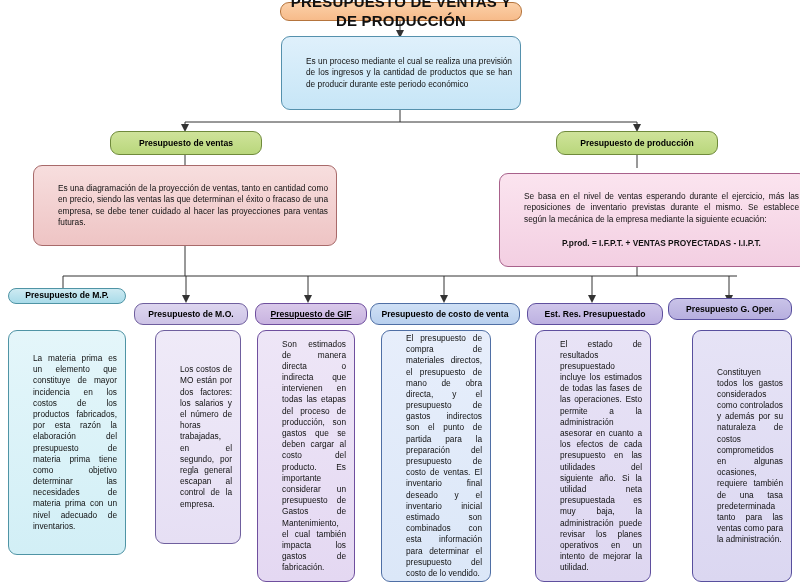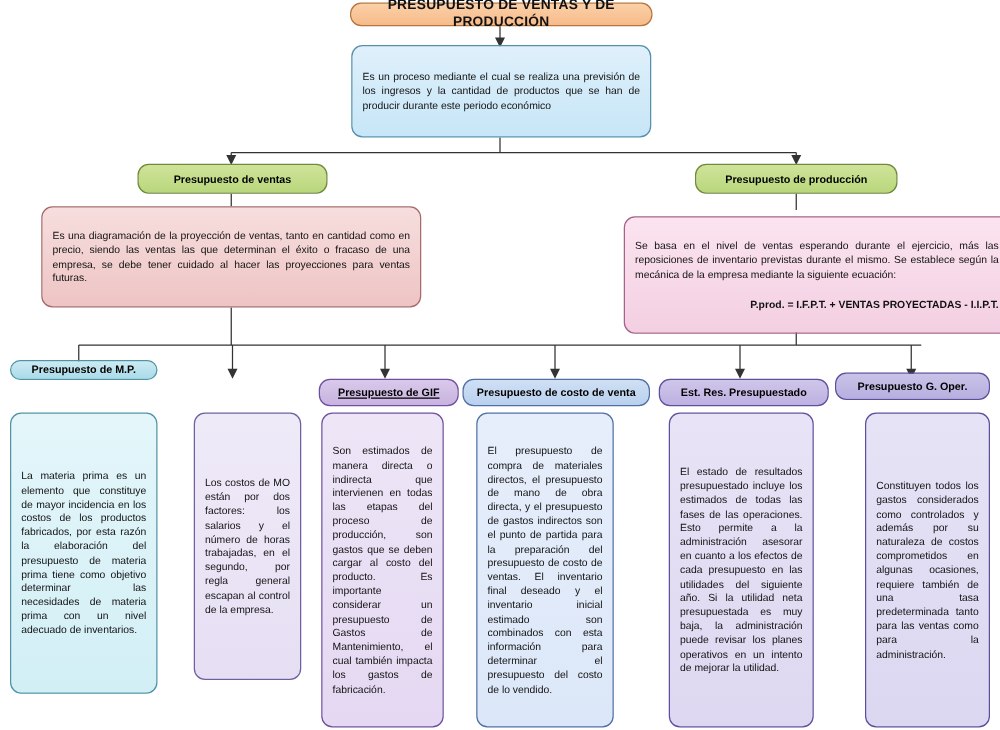--- a/index.html
+++ b/index.html
@@ -30,37 +30,38 @@
   .node {
     position: absolute;
     box-sizing: border-box;
     border-radius: 9px;
     border: 1px solid #555;
     display: flex;
     align-items: center;
     justify-content: center;
     text-align: center;
     line-height: 1.22;
+    padding-left: 16px;
   }
   .title-node {
     font-weight: bold;
-    font-size: 11px;
+    font-size: 15px;
     color: #111;
     letter-spacing: .2px;
     padding: 3px 6px;
   }
   .para {
     font-size: 8.3px;
     color: #111;
     padding: 6px 8px;
     text-align: justify;
     display: block;
     line-height: 1.35;
   }
-  .para .eq { font-weight: bold; display:block; margin-top:13px; text-align:right;}
+  .para .eq { font-weight: bold; display:block; margin-top:13px; text-align:center;}
   .hdr {
     font-size: 8.6px;
     font-weight: bold;
     padding: 3px 4px;
   }
   
   .c-top   { background: linear-gradient(#fbd0a8,#f7bb8a); border-color:#b5743c; }
   .c-intro { background: linear-gradient(#dff0fb,#c7e6f7); border-color:#5591ad; }
   .c-green { background: linear-gradient(#cfe39a,#b9d77c); border-color:#6f8a3b; }
   .c-pink  { background: linear-gradient(#f7dede,#eec4c4); border-color:#a86a6a; }
@@ -146,20 +147,23 @@
     </span>
   </div>
 
   <div class="node hdr c-cyan" style="left:8px; top:288px; width:118px; height:16px;align-items:flex-end;">
     <span>Presupuesto de M.P.</span>
   </div>
   <div class="node c-cyanb" style="left:8px; top:330px; width:118px; height:225px;">
     <span class="para">La materia prima es un elemento que constituye de mayor incidencia en los costos de los productos fabricados, por esta razón la elaboración del presupuesto de materia prima tiene como objetivo determinar las necesidades de materia prima con un nivel adecuado de inventarios.</span>
   </div>
 
+  <div class="node hdr c-lav" style="left:134px; top:303px; width:114px; height:22px;">
+    <span>Presupuesto de M.O.</span>
+  </div>
   <div class="node c-lavb" style="left:155px; top:330px; width:86px; height:214px;">
     <span class="para">Los costos de MO están por dos factores: los salarios y el número de horas trabajadas, en el segundo, por regla general escapan al control de la empresa.</span>
   </div>
 
   <div class="node hdr c-purp" style="left:255px; top:303px; width:112px; height:22px;">
     <span>Presupuesto de GIF</span>
   </div>
   <div class="node c-purpb" style="left:257px; top:330px; width:98px; height:252px;">
     <span class="para">Son estimados de manera directa o indirecta que intervienen en todas las etapas del proceso de producción, son gastos que se deben cargar al costo del producto. Es importante considerar un presupuesto de Gastos de Mantenimiento, el cual también impacta los gastos de fabricación.</span>
   </div>

